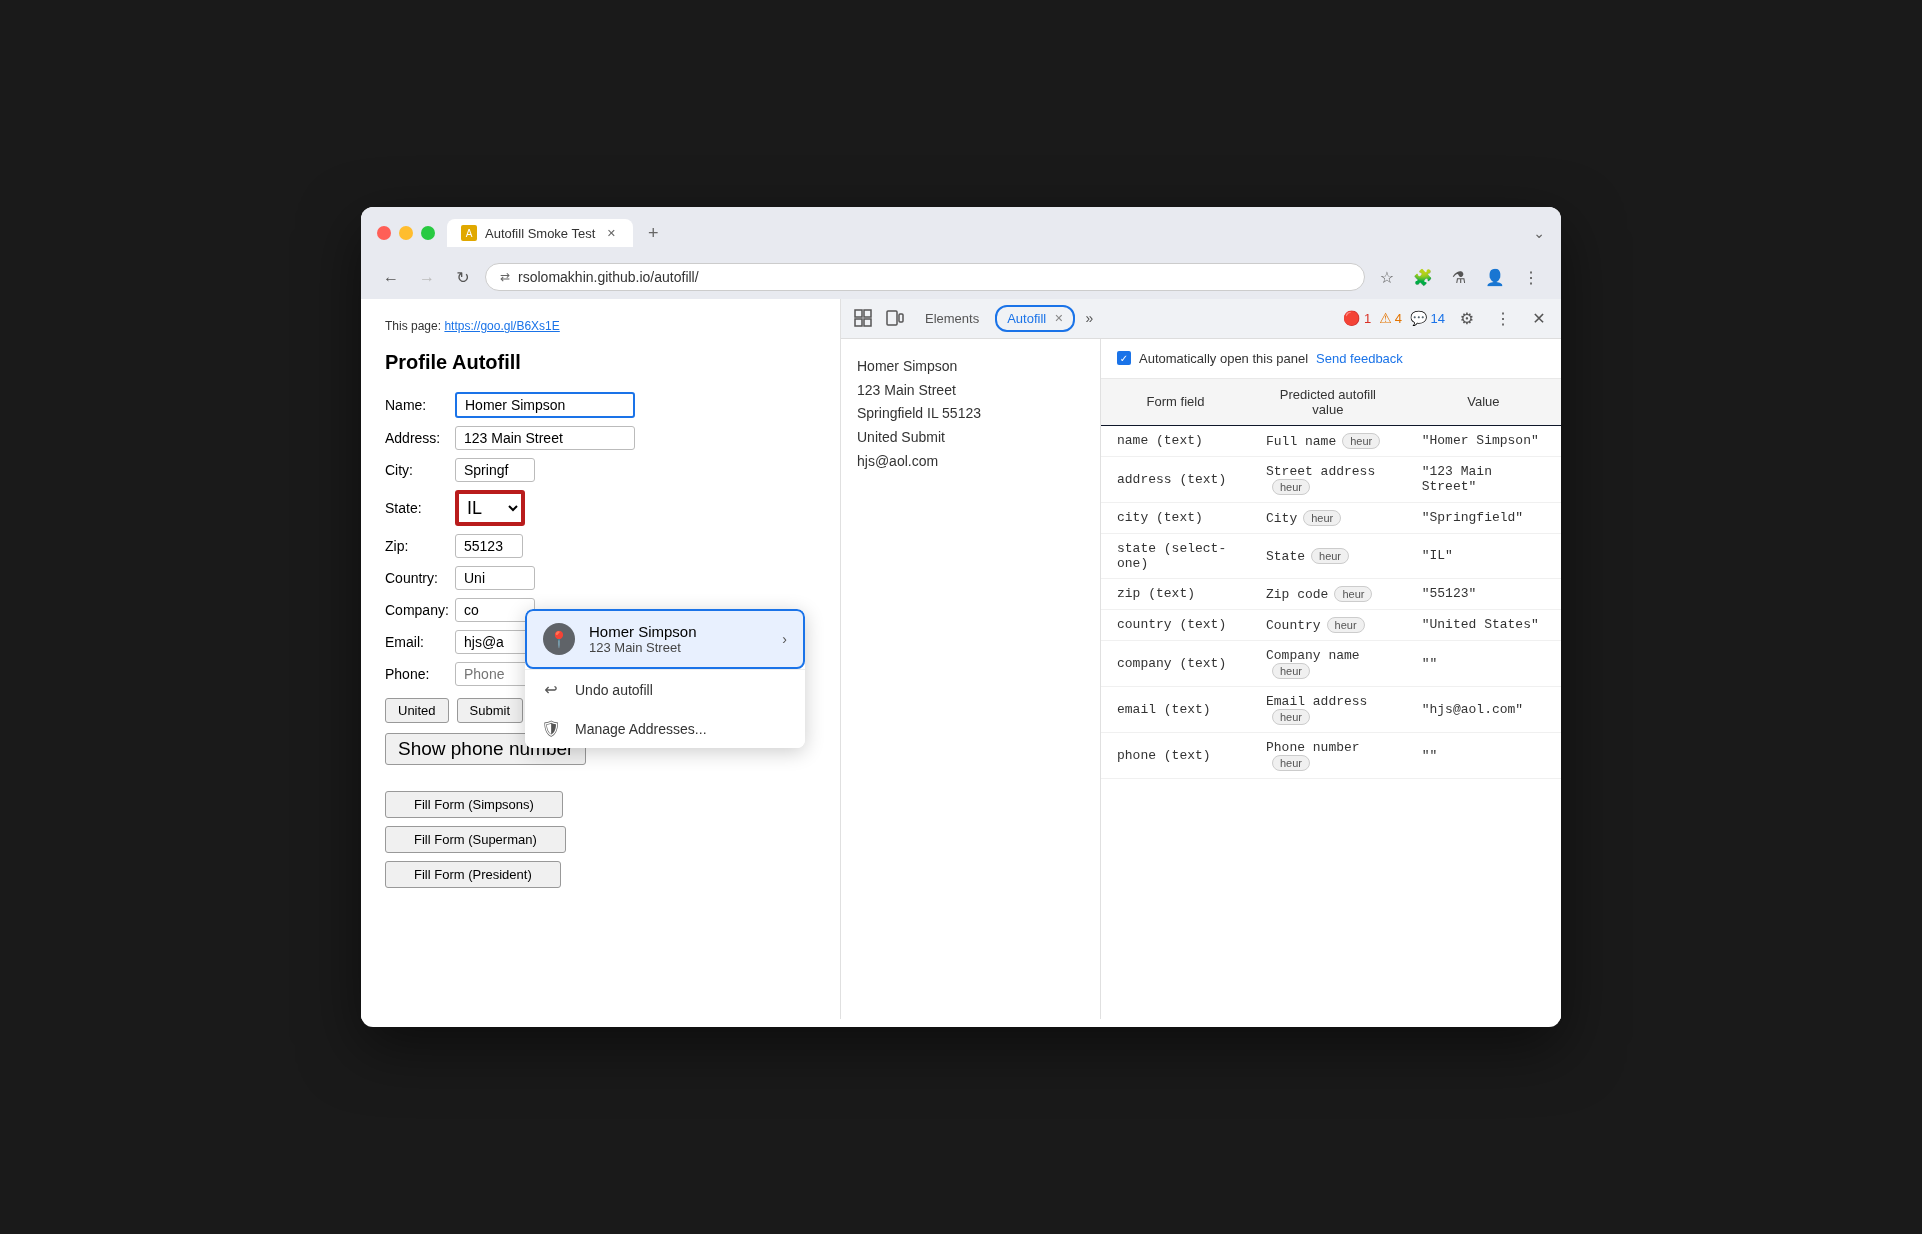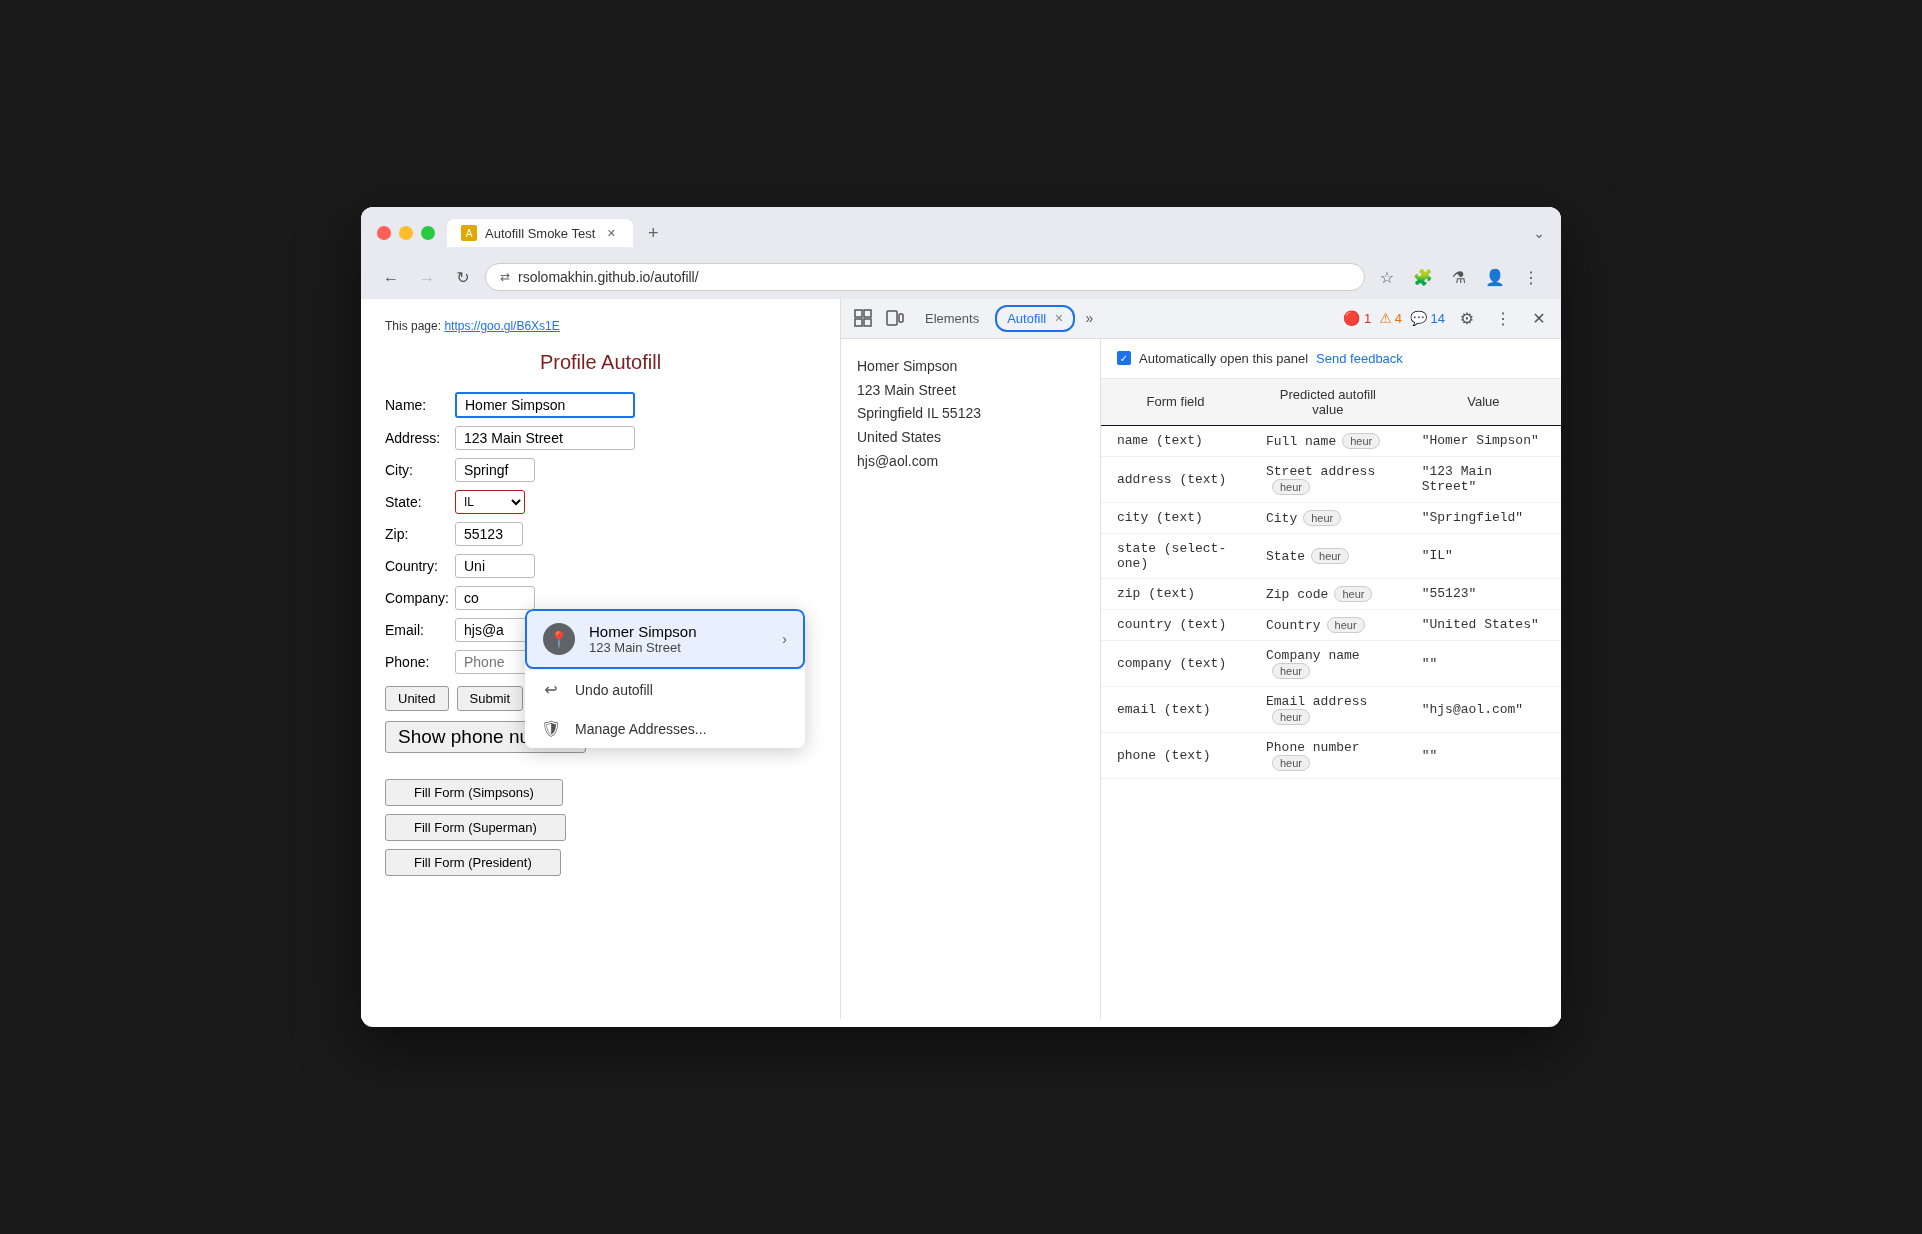--- a/index.html
+++ b/index.html
@@ -162,24 +162,23 @@
       background: #fff;
     }
     .page-link-row {
       font-size: 12px;
       color: #333;
       margin-bottom: 18px;
     }
     .page-link { color: #1a73e8; text-decoration: underline; cursor: pointer; }
     .profile-title {
       font-size: 20px;
-      font-weight: normal;
-      color: #7f1d1d;
+      font-weight: bold;
+      color: #000000;
       margin-bottom: 18px;
-      text-align: center;
     }
     .form-row {
       display: flex;
       align-items: center;
       margin-bottom: 8px;
       font-size: 14px;
       color: #000;
     }
     .form-label { min-width: 70px; }
     .form-input {
@@ -188,24 +187,24 @@
       padding: 3px 8px;
       font-size: 14px;
       width: 180px;
       color: #000;
       background: #fff;
     }
     .form-input.active-border { border: 2px solid #1a73e8; }
     .form-input.address-partial { width: 180px; }
     .form-input-city { width: 80px; }
     .form-select {
-      border: 1px solid #b91c1c;
+      border: 4px solid #b91c1c;
       border-radius: 3px;
       padding: 3px 4px;
-      font-size: 12px;
+      font-size: 18px;
       width: 70px;
       color: #000;
       background: #fff;
     }
     .button-row {
       display: flex;
       gap: 8px;
       margin-bottom: 10px;
     }
     .form-btn {
@@ -617,21 +616,21 @@
           <div class="devtools-icon-btn">✕</div>
         </div>
       </div>
 
       <div class="autofill-panel">
 
         <div class="autofill-preview">
           <div>Homer Simpson</div>
           <div>123 Main Street</div>
           <div>Springfield IL 55123</div>
-          <div>United States</div>
+          <div>United Submit</div>
           <div>hjs@aol.com</div>
         </div>
 
         <div class="autofill-panel-right">
 
           <div class="auto-open-row">
             <div class="checkbox">✓</div>
             <span>Automatically open this panel</span>
             <a class="send-feedback">Send feedback</a>
           </div>

